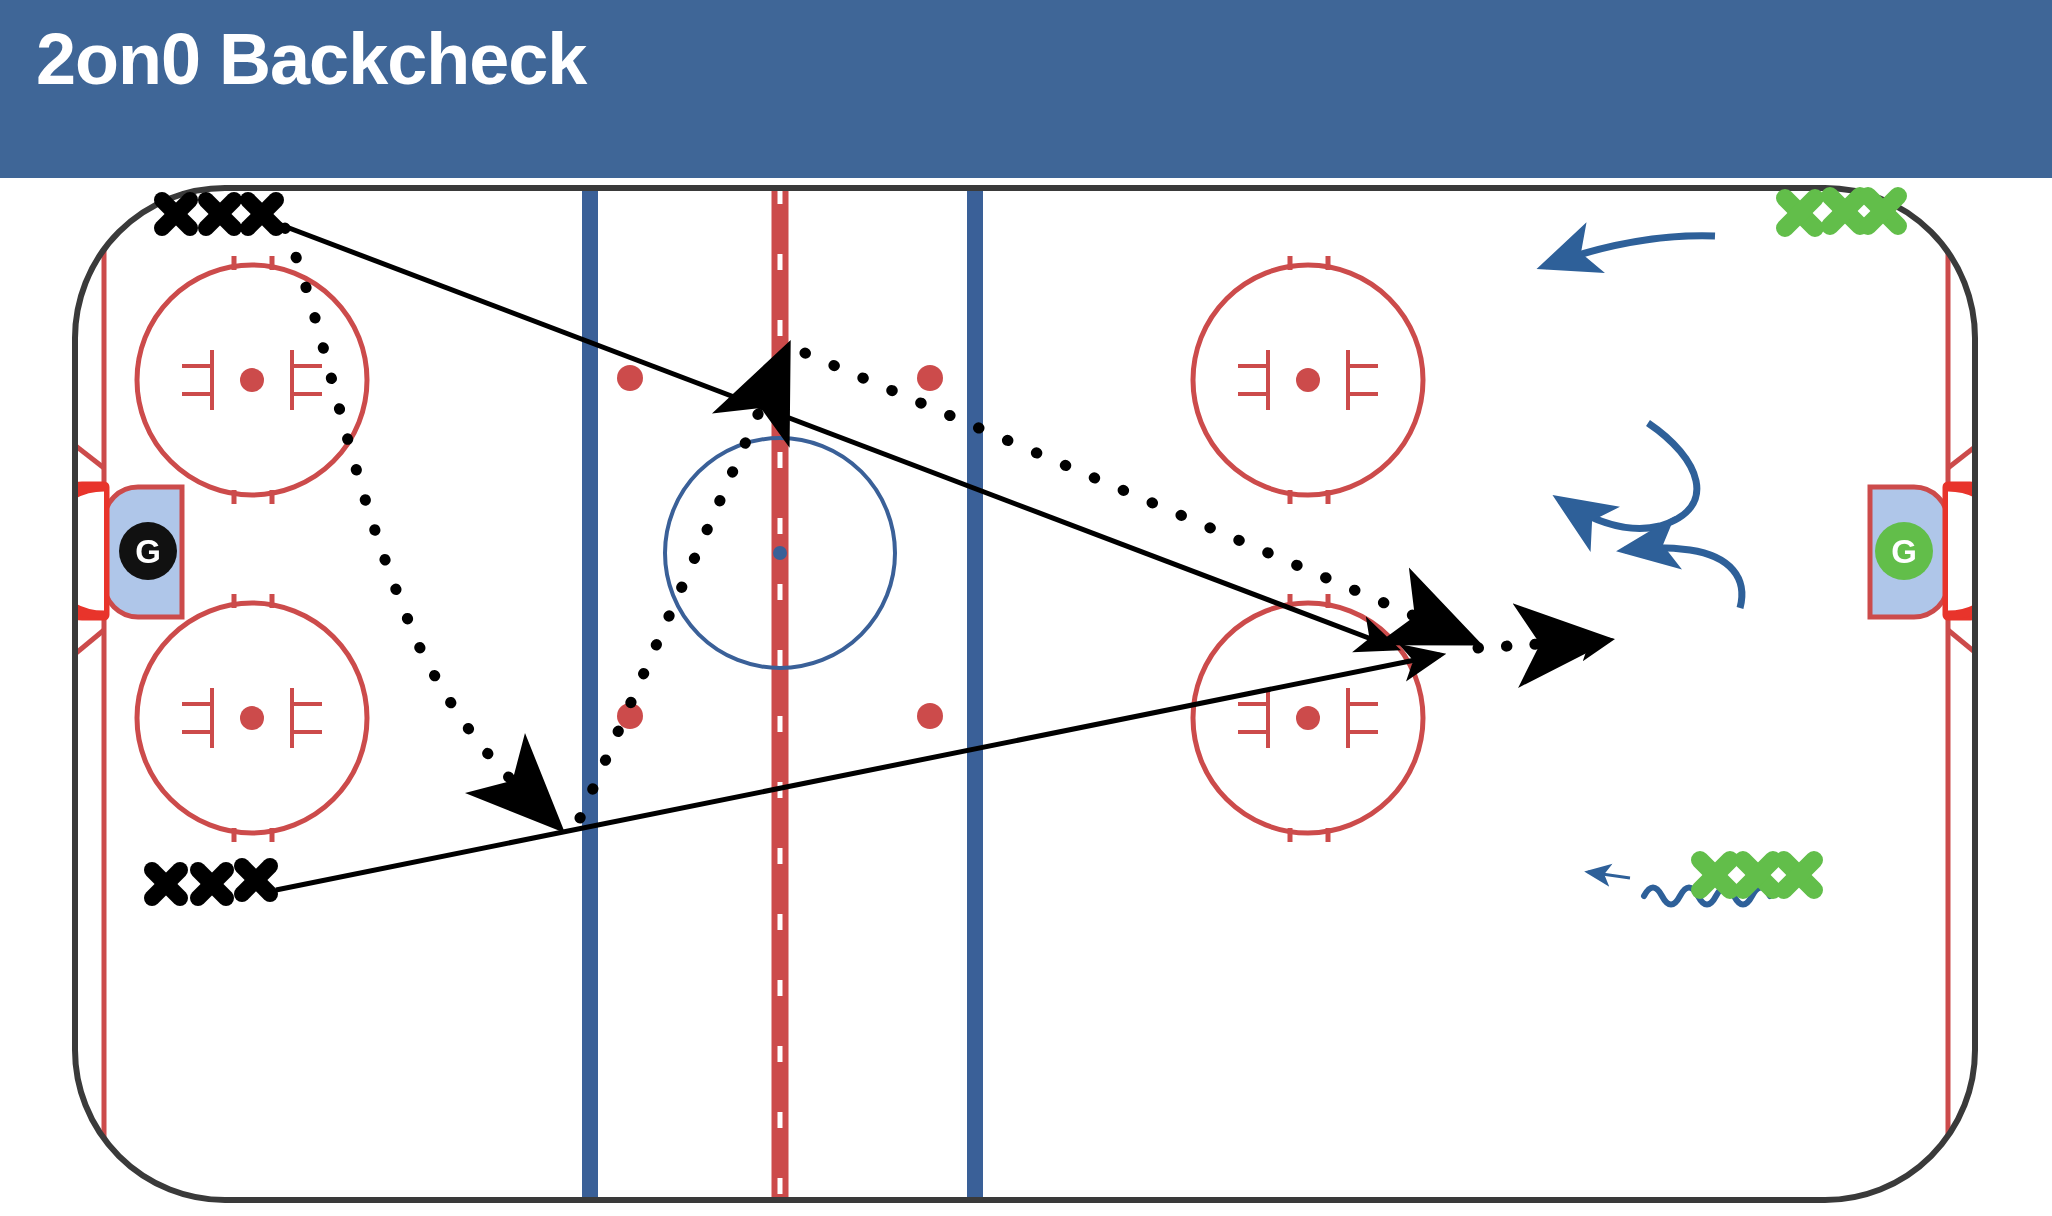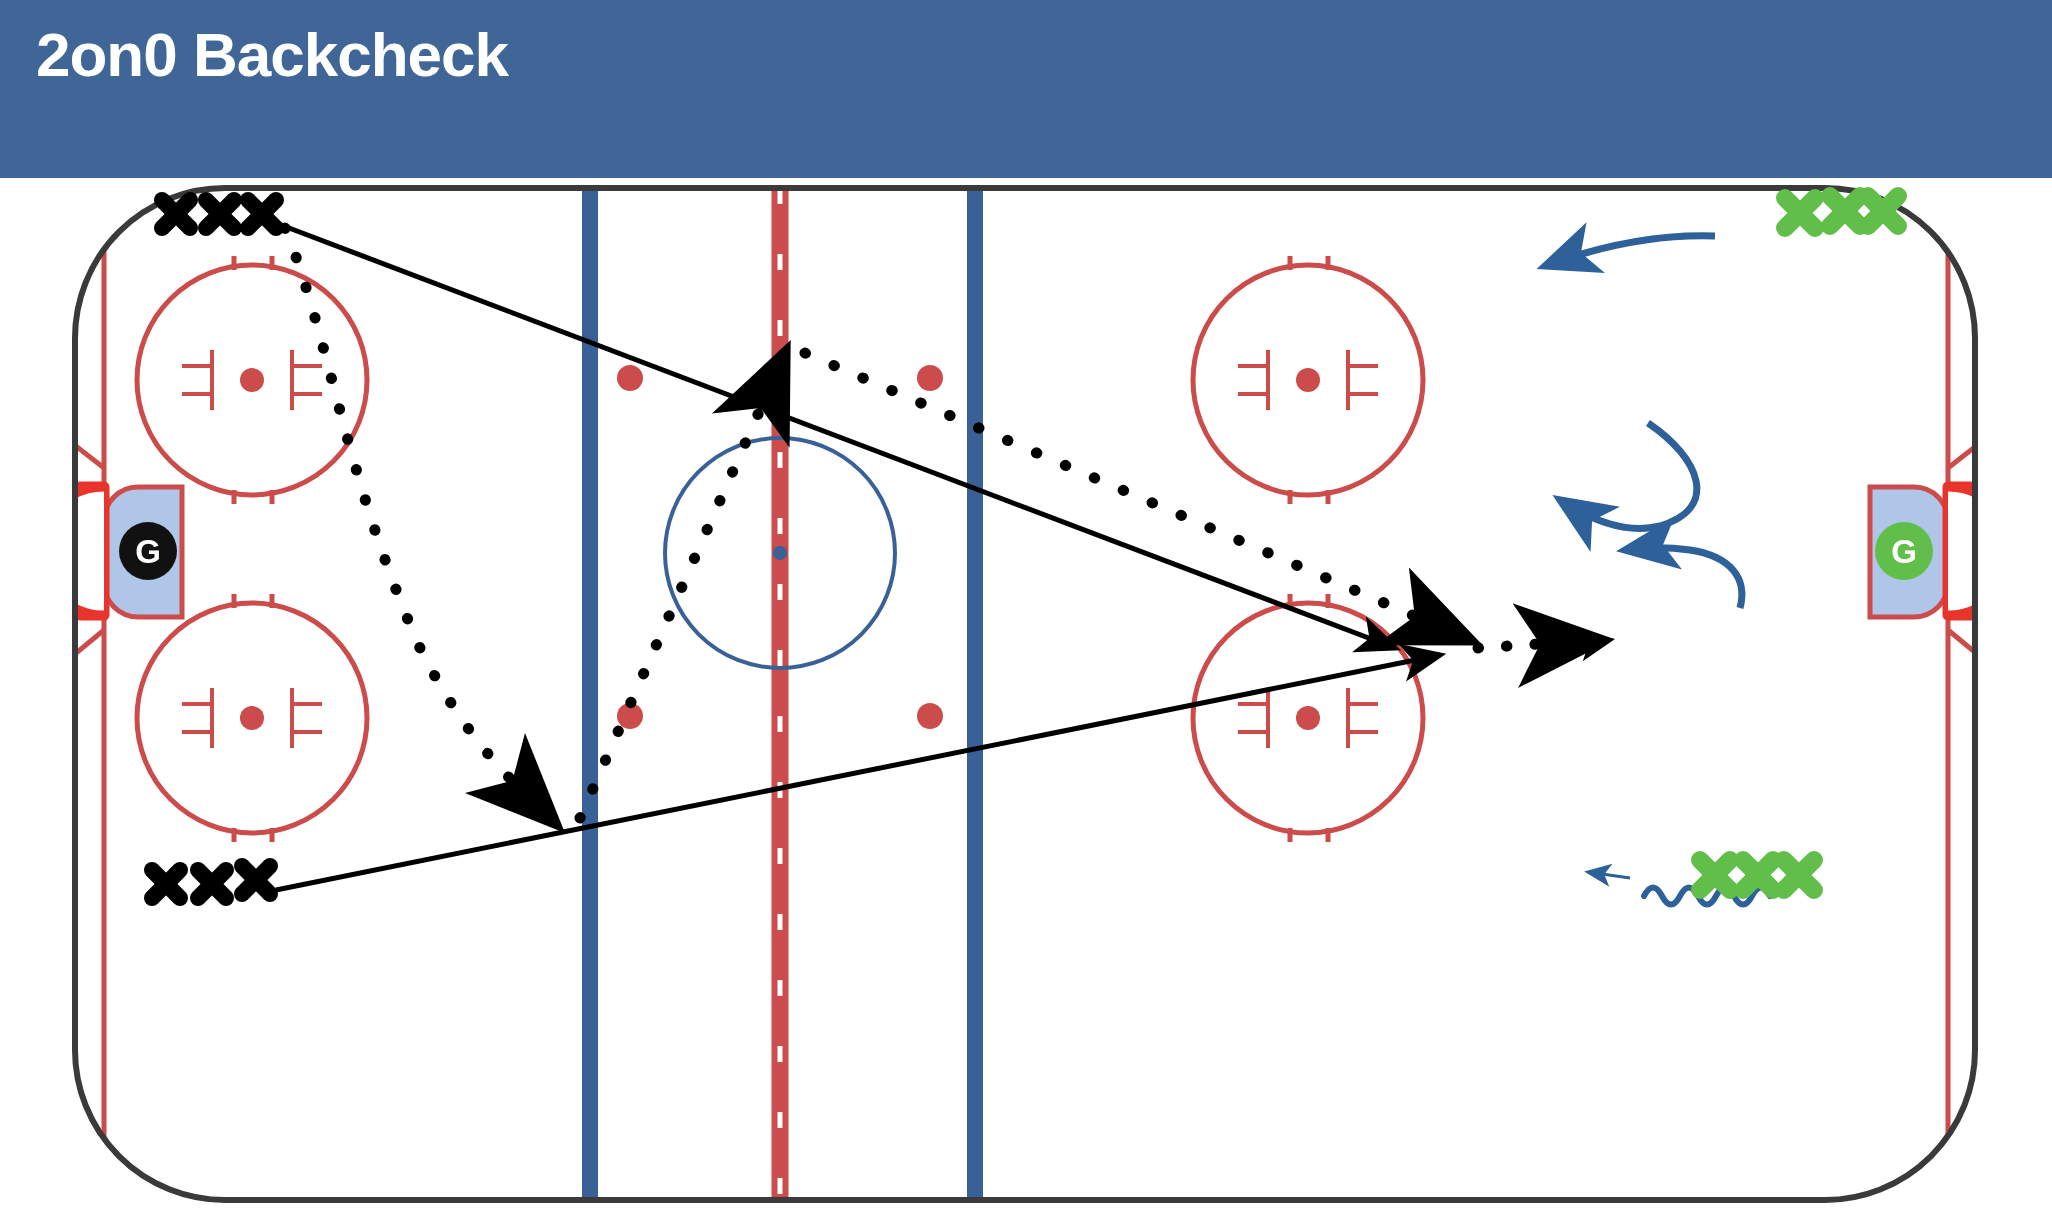--- a/index.html
+++ b/index.html
@@ -26,21 +26,21 @@
     top: 0;
     width: 2052px;
     height: 178px;
     background: #3F6697;
   }
   #page-title {
     position: absolute;
     left: 36px;
     top: 22px;
     font-family: "Liberation Sans", sans-serif;
-    font-size: 62px;
+    font-size: 72px;
     font-weight: bold;
     color: #ffffff;
     letter-spacing: -1px;
     white-space: nowrap;
     line-height: 1.05;
   }
   #rink-stage {
     position: absolute;
     left: 0;
     top: 178px;

